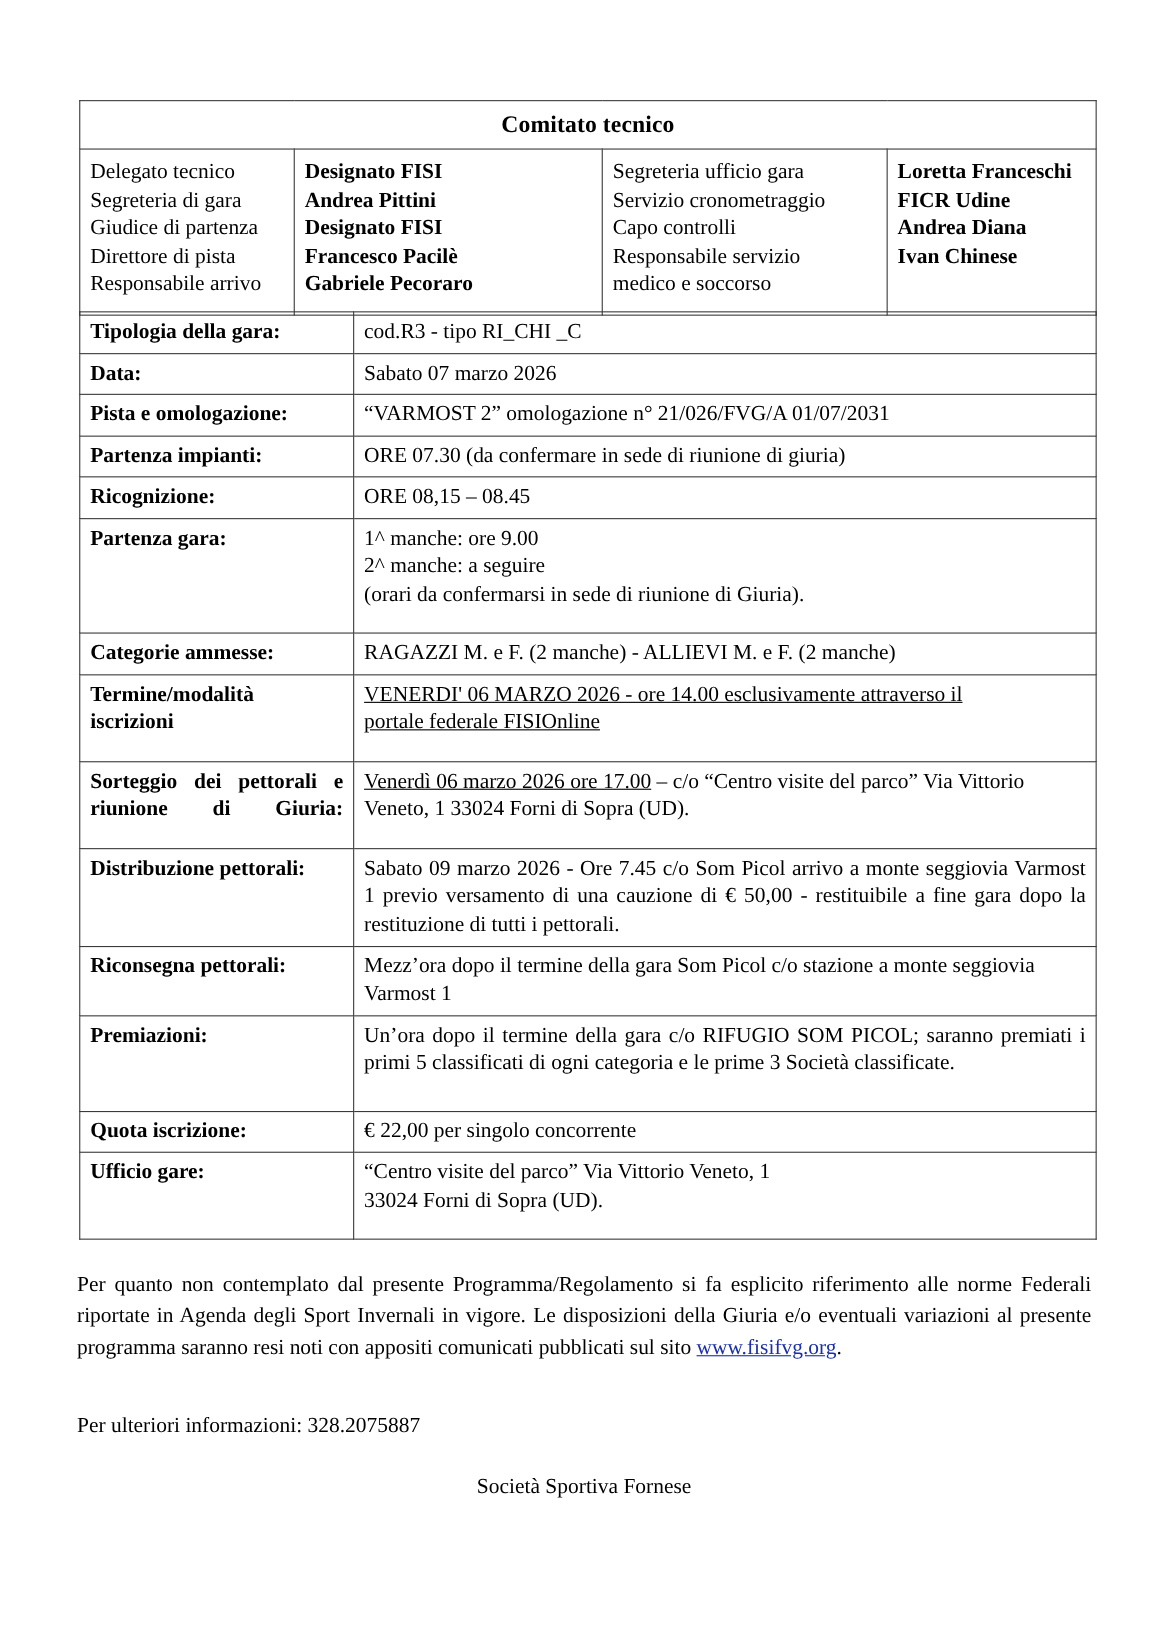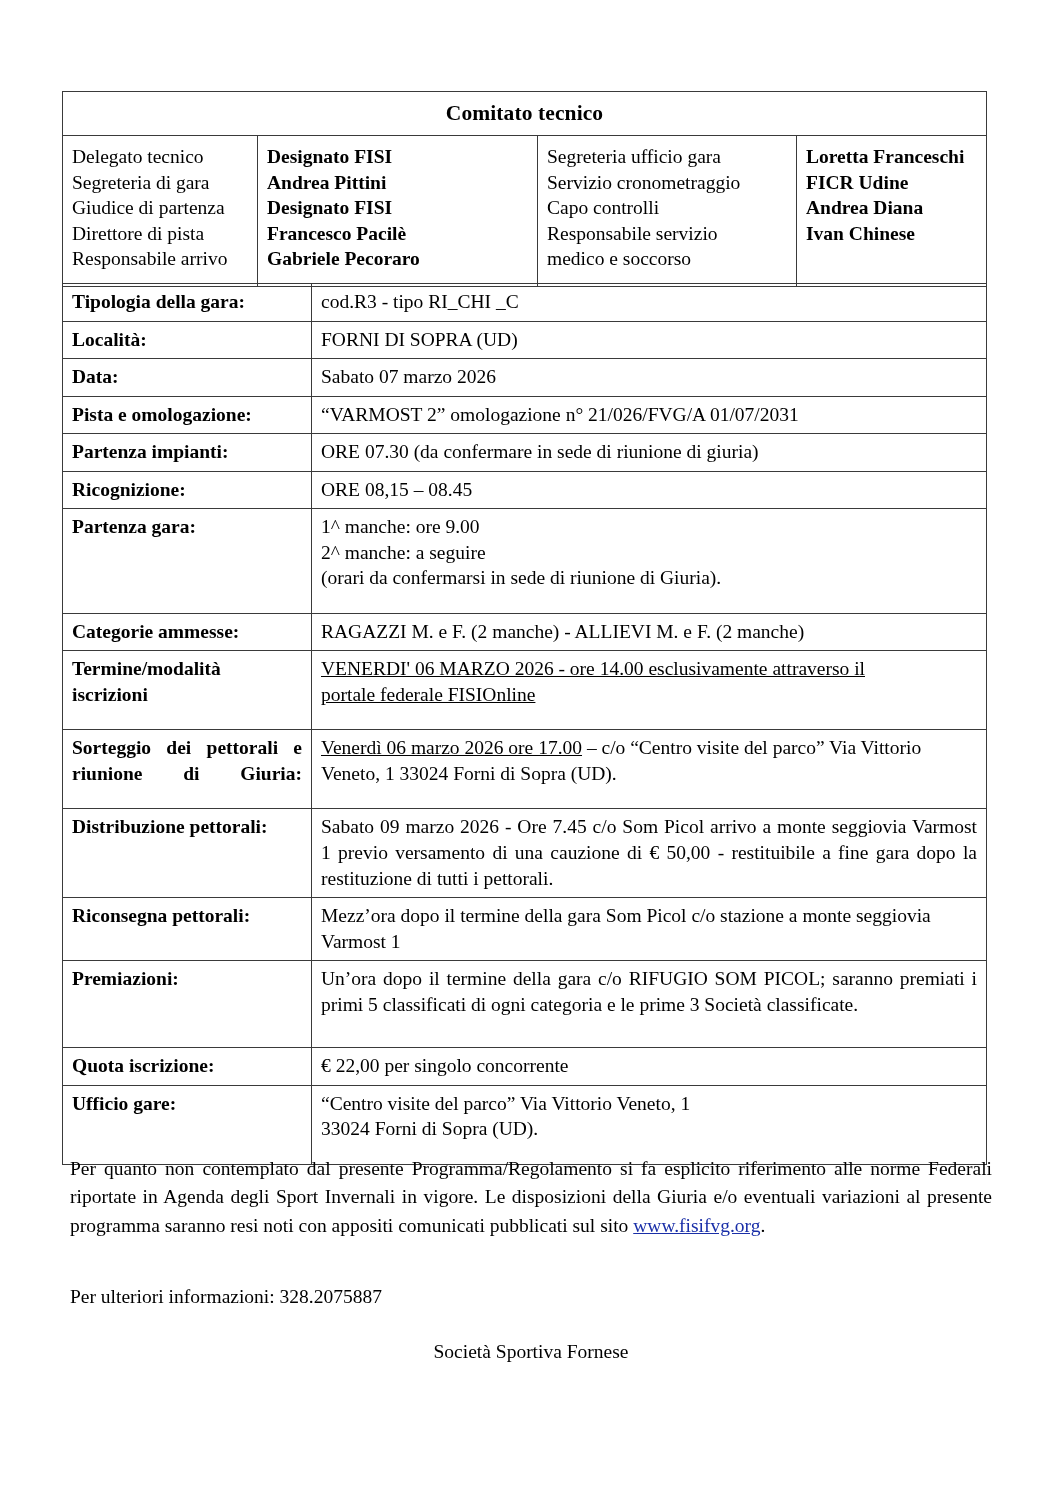--- a/index.html
+++ b/index.html
@@ -23,21 +23,21 @@
     padding: 0;
   }
 
   
   table {
     border-collapse: collapse;
     table-layout: fixed;
   }
   .tbl {
     position: absolute;
-    left: 62px;
+    left: 72px;
     width: 924px;
   }
   .tbl td {
     border: 1px solid #3a3a3a;
     vertical-align: top;
     padding: 5px 9px 6px 9px;
     font-size: 19.5px;
     line-height: 1.31;
   }
 
@@ -161,24 +161,20 @@
       <col style="width:249px">
       <col style="width:675px">
     </colgroup>
     <tbody>
 
       <tr>
         <td class="label">Tipologia della gara:</td>
         <td class="value">cod.R3 - tipo RI_CHI _C</td>
       </tr>
 
-      <tr>
-        <td class="label">Località:</td>
-        <td class="value">FORNI DI SOPRA (UD)</td>
-      </tr>
 
       <tr>
         <td class="label">Data:</td>
         <td class="value">Sabato 07 marzo 2026</td>
       </tr>
 
       <tr>
         <td class="label">Pista e omologazione:</td>
         <td class="value">“VARMOST 2” omologazione n° 21/026/FVG/A 01/07/2031</td>
       </tr>

